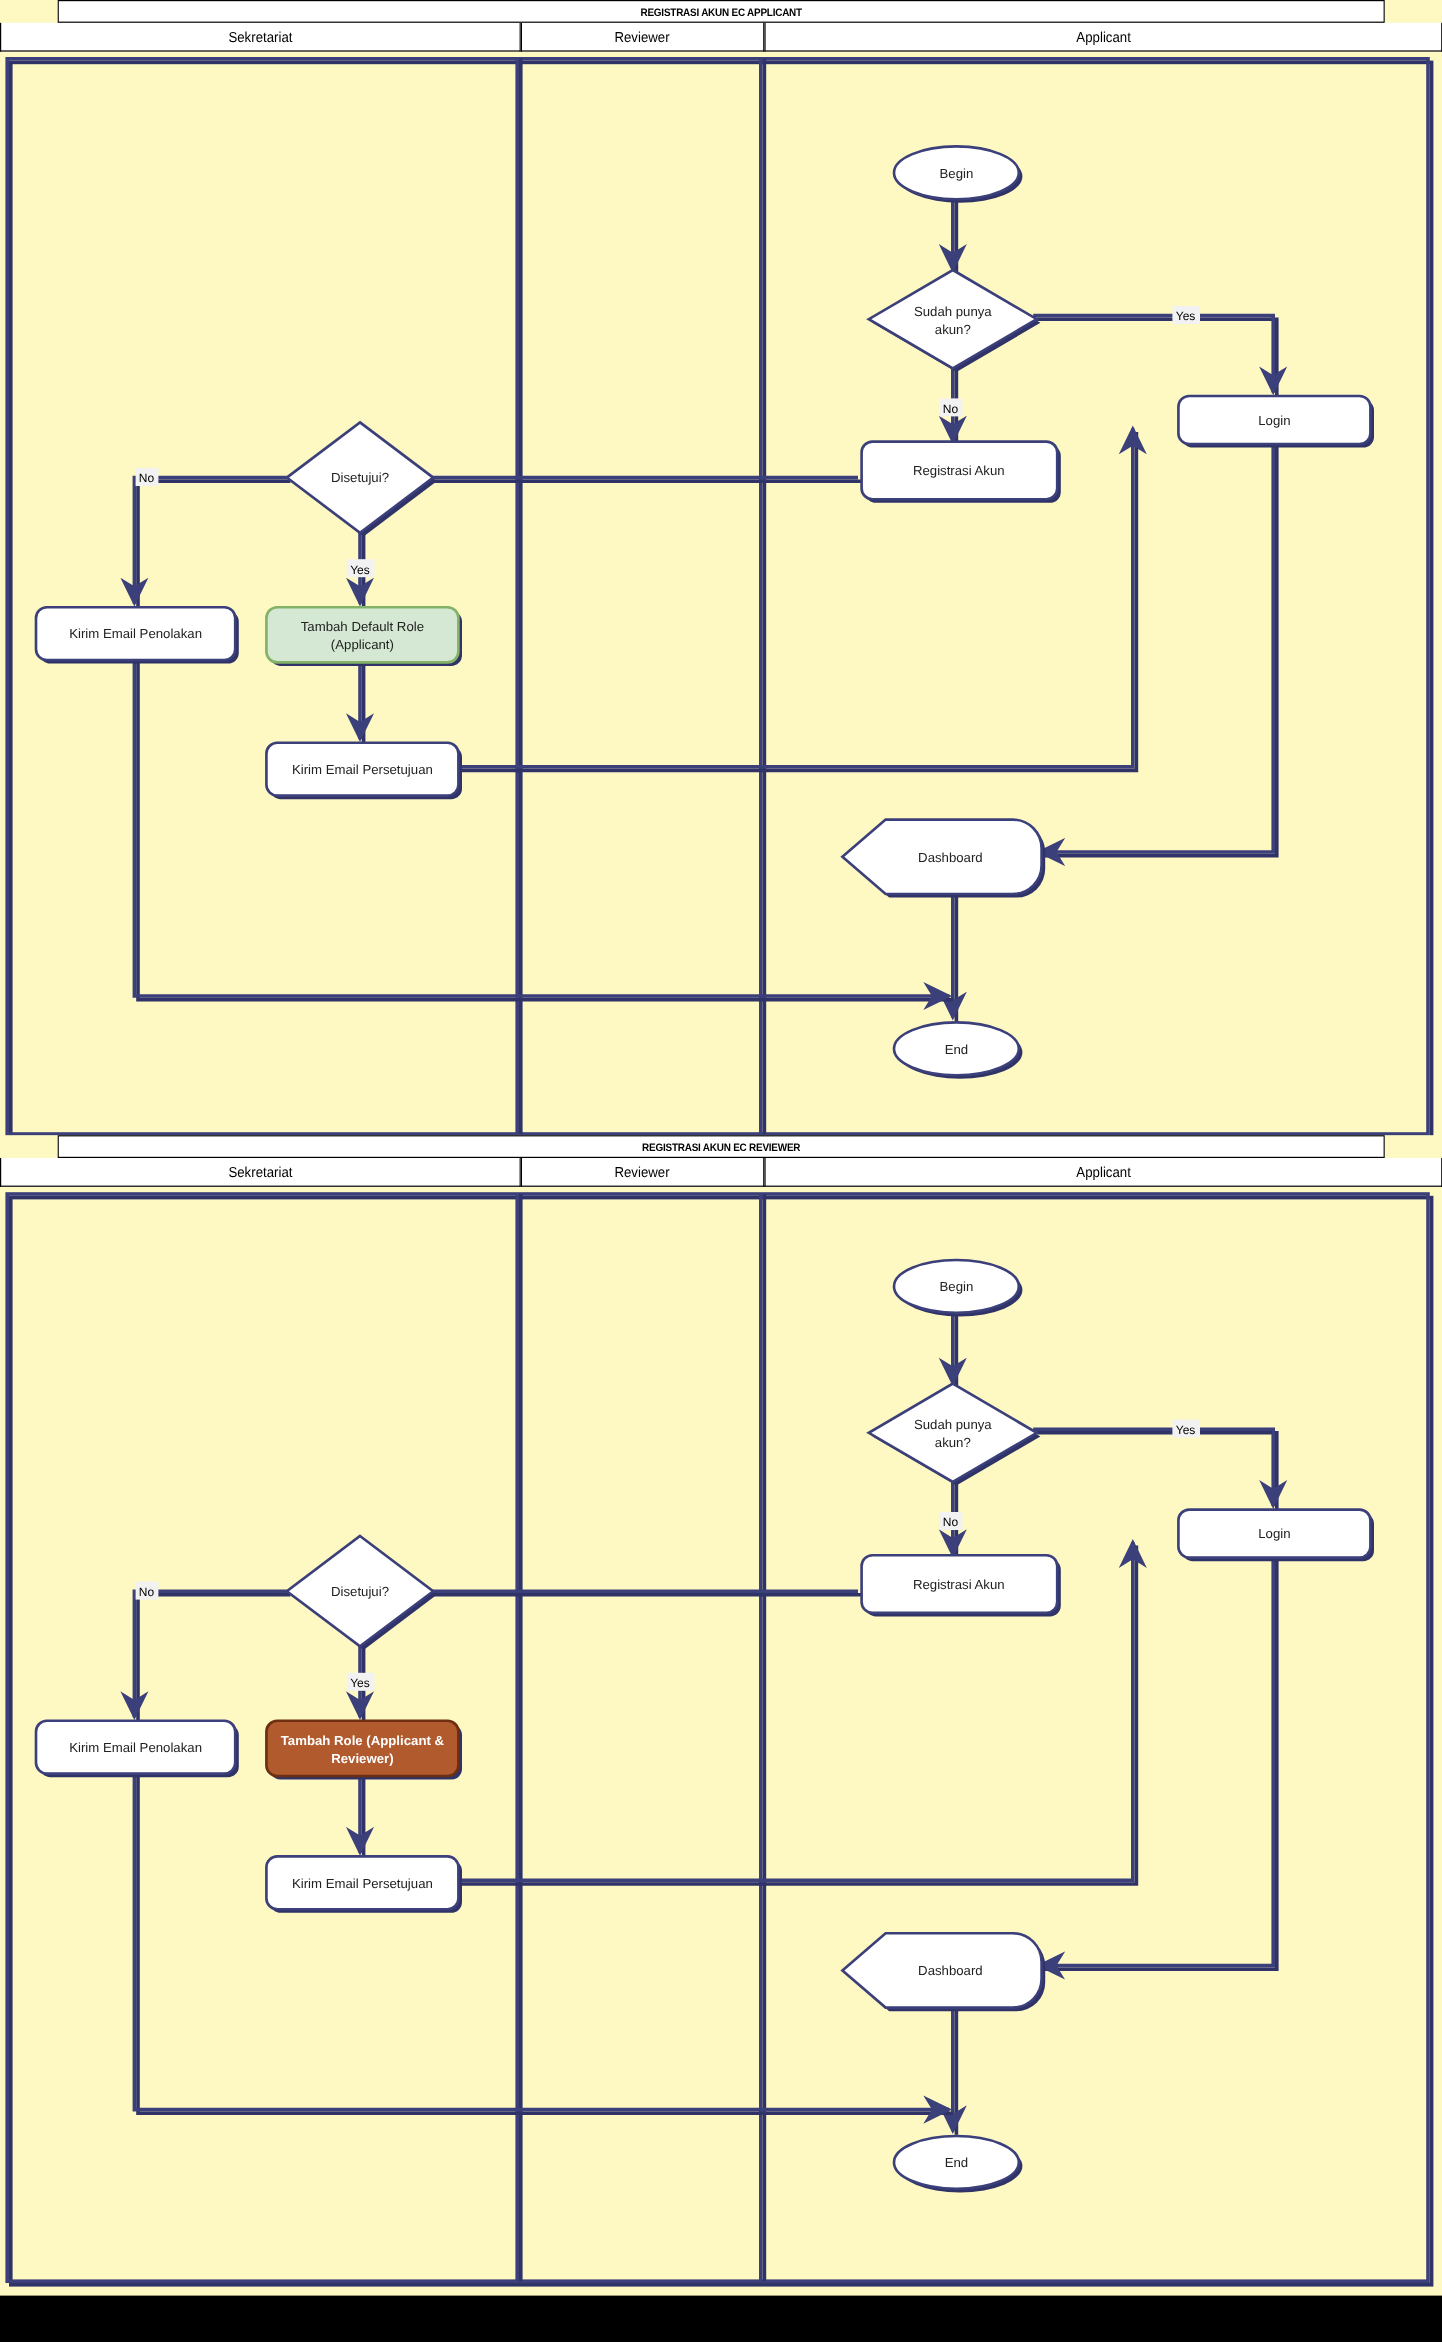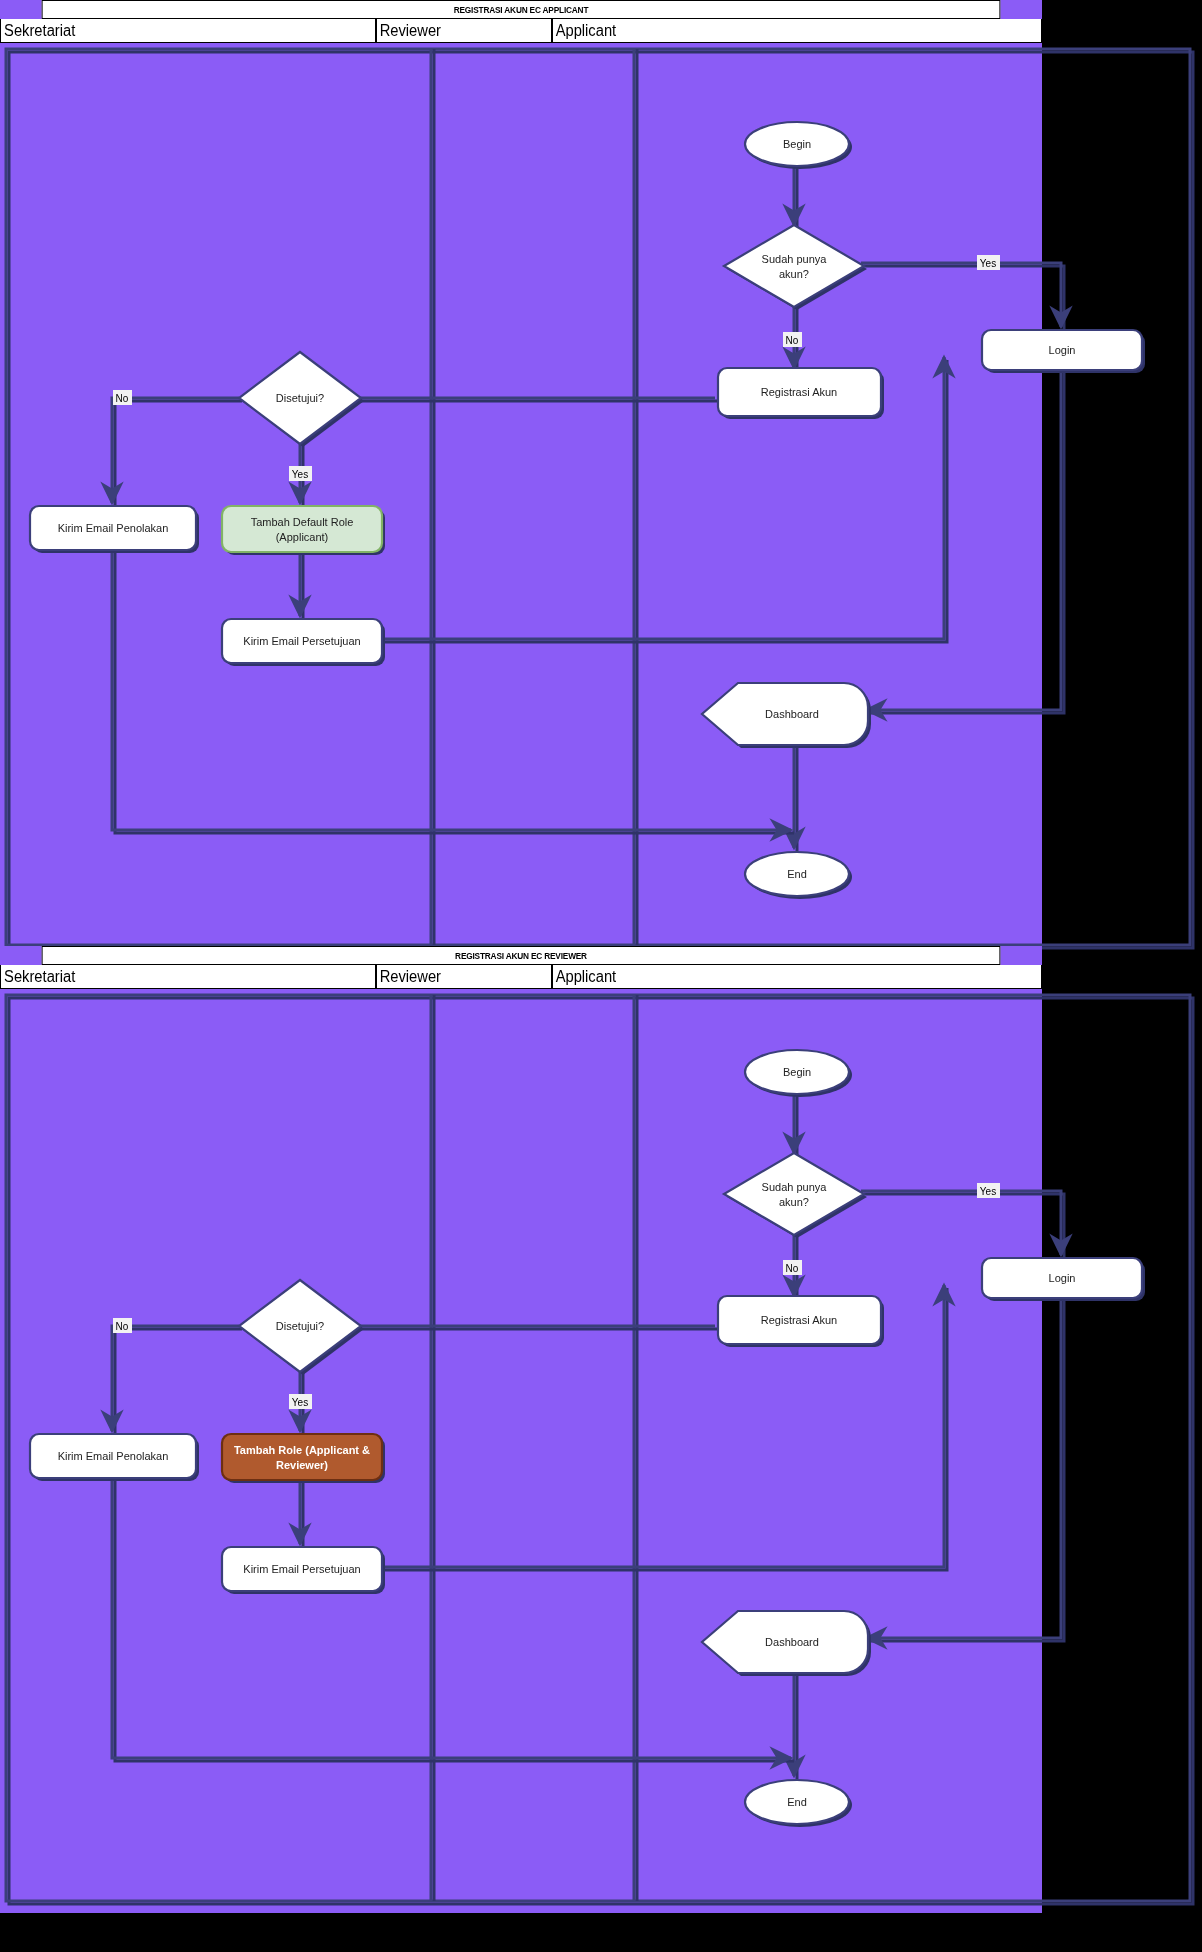--- a/index.html
+++ b/index.html
@@ -1,24 +1,24 @@
 <!DOCTYPE html>
 <html><head>
 <meta charset="utf-8">
 <style>
   html,body{margin:0;padding:0;background:#000;}
   body{font-family:"Liberation Sans","DejaVu Sans",sans-serif;}
   #page{width:1202px;height:1952px;position:relative;background:#000;overflow:hidden;}
-  .diagram{position:absolute;left:0;width:1042px;background:#8b5cf6;}
+  .diagram{position:absolute;left:0;width:1202px;background:#fef9c3;}
   .hdr-title{height:19px;background:#fff;border:1px solid #000;box-sizing:border-box;
     display:flex;align-items:center;justify-content:center;font-size:9px;font-weight:bold;
     letter-spacing:-.2px;color:#000;transform:scaleX(.92);transform-origin:center;}
   .hdr-lanes{height:24px;display:flex;}
   .lane-hd{background:#fff;border:1px solid #000;border-top:none;box-sizing:border-box;
-    display:flex;align-items:center;justify-content:flex-start;font-size:16px;color:#000;}
+    display:flex;align-items:center;justify-content:center;font-size:12px;color:#000;}
   .lane-hd span{transform:scaleX(.92);display:inline-block;}
   .canvas{position:relative;}
   svg{display:block;}
   .shp-txt{font-size:11px;fill:#222;}
   .shp-txt-w{font-size:11px;fill:#fff;font-weight:bold;}
   .edge-badge{font-size:10px;fill:#000;}
 </style>
 </head>
 <body>
 

